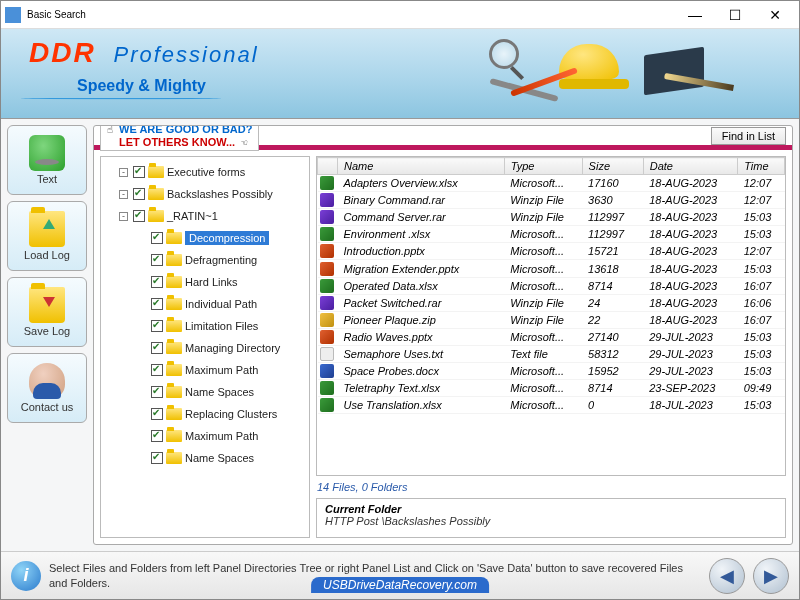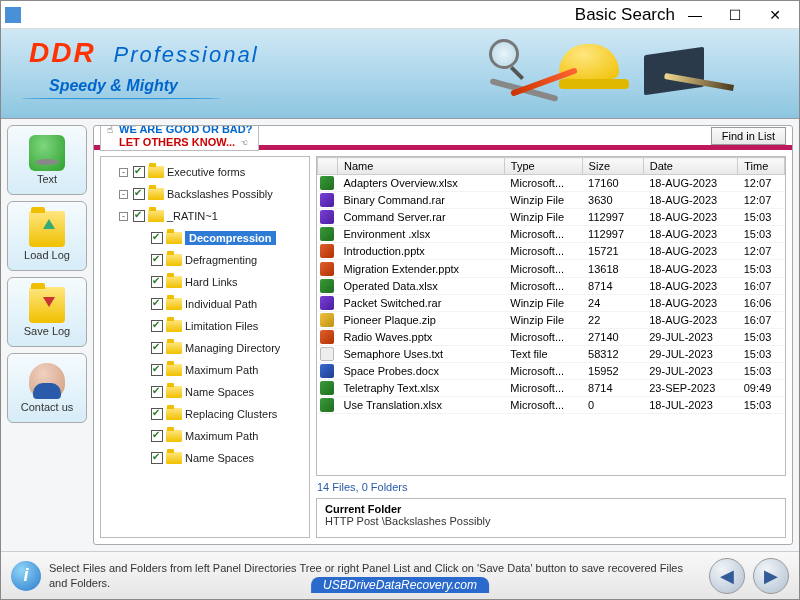--- a/index.html
+++ b/index.html
@@ -1,26 +1,26 @@
 <!DOCTYPE html>
 <html><head>
 <meta charset="utf-8">
 <style>
 * { margin: 0; padding: 0; box-sizing: border-box; font-family: Tahoma, Arial, sans-serif; font-size: 11px; }
 body { background: #f0f0f0; width: 800px; height: 600px; overflow: hidden; }
 .window { width: 800px; height: 600px; background: #fff; border: 1px solid #888; display: flex; flex-direction: column; }
 .titlebar { height: 28px; background: #fff; display: flex; align-items: center; padding: 0 4px; border-bottom: 1px solid #ddd; }
 .titlebar .icon { width: 16px; height: 16px; background: #4a90d9; margin-right: 6px; }
-.titlebar .title { flex: 1; font-size: 17px; text-align: right; }
+.titlebar .title { flex: 1; font-size: 10px; }
 .winbtns { display: flex; gap: 0; }
 .winbtn { width: 40px; height: 26px; display: flex; align-items: center; justify-content: center; cursor: pointer; font-size: 14px; }
 .banner { height: 90px; background: linear-gradient(180deg, #cfe8f5 0%, #a8d4ea 60%, #8cc5e0 100%); position: relative; border-bottom: 1px solid #999; overflow: hidden; }
 .banner-logo { position: absolute; left: 20px; top: 8px; font-size: 28px; font-weight: bold; font-style: italic; color: #ff3300; letter-spacing: 2px; }
 .banner-logo span { color: #0066cc; font-size: 22px; font-style: italic; font-weight: normal; margin-left: 8px; }
-.banner-tag { position: absolute; left: 48px; top: 48px; font-size: 16px; font-style: italic; color: #0066cc; font-weight: bold; }
+.banner-tag { position: absolute; left: 76px; top: 48px; font-size: 16px; color: #0066cc; font-weight: bold; }
 .banner-wave { position: absolute; left: 20px; top: 66px; width: 200px; height: 6px; border-bottom: 3px solid #3399dd; border-radius: 50%; transform: scaleY(0.5); }
 .banner-tools { position: absolute; right: 40px; top: 10px; width: 300px; height: 70px; }
 .tool-mag { position: absolute; left: 30px; top: 0; width: 40px; height: 40px; }
 .tool-mag .lens { width: 30px; height: 30px; border: 3px solid #777; border-radius: 50%; background: radial-gradient(#e8f4fa, #b8d8e8); }
 .tool-mag .handle { position: absolute; width: 4px; height: 16px; background: #555; left: 26px; top: 26px; transform: rotate(-45deg); }
 .tool-hat { position: absolute; left: 100px; top: 5px; width: 70px; height: 45px; }
 .tool-hat .dome { width: 60px; height: 35px; background: radial-gradient(ellipse at 40% 30%, #ffe680, #f0c000); border-radius: 30px 30px 8px 8px; }
 .tool-hat .brim { width: 70px; height: 10px; background: #e0b800; border-radius: 4px; position: absolute; bottom: 0; }
 .tool-screw { position: absolute; left: 50px; top: 40px; width: 70px; height: 6px; background: linear-gradient(90deg, #cc3300, #ff6633); border-radius: 3px; transform: rotate(-20deg); }
 .tool-wrench { position: absolute; left: 30px; top: 48px; width: 70px; height: 6px; background: #888; border-radius: 3px; transform: rotate(15deg); }
@@ -44,29 +44,29 @@
 .rating-banner { border: 1px solid #bbb; padding: 1px 6px; font-family: 'Courier New', monospace; font-size: 10px; font-weight: bold; background: #fff; }
 .rating-banner .l1 { color: #0066cc; }
 .rating-banner .l2 { color: #cc0000; }
 .spacer { flex: 1; }
 .find-btn { padding: 2px 10px; border: 1px solid #999; background: linear-gradient(#fafafa,#e8e8e8); cursor: pointer; }
 .splitarea { flex: 1; display: flex; padding: 6px; gap: 6px; overflow: hidden; }
 .treewrap { width: 210px; border: 1px solid #bbb; overflow-y: auto; background: #fff; }
 .tree { padding: 4px 0; }
 .tree-item { display: flex; align-items: center; height: 22px; padding-left: 18px; gap: 3px; white-space: nowrap; cursor: pointer; }
 .tree-item.depth1 { padding-left: 36px; }
-.tree-item.sel .lbl { background: #2e7bd6; color: #fff; padding: 1px 4px; font-weight: bold; }
+.tree-item.sel .lbl { background: #2e7bd6; color: #fff; padding: 1px 4px; }
 .tree-item .exp { width: 9px; height: 9px; border: 1px solid #888; display: flex; align-items: center; justify-content: center; font-size: 9px; line-height: 1; color: #555; margin-right: 2px; }
 .tree-item .noexp { width: 11px; }
 .tree-item .chk { width: 12px; height: 12px; border: 1px solid #555; background: #fff; position: relative; }
 .tree-item .chk::after { content:"✔"; position:absolute; left:0; top:-2px; font-size:10px; color:#2a7a2a; }
 .tree-item .fld { width: 16px; height: 12px; background: linear-gradient(180deg,#ffe680,#f0c000); border-radius:1px; position:relative; }
 .tree-item .fld::before { content:""; position:absolute; left:1px; top:-3px; width:7px; height:4px; background:#f0c000; border-radius:1px 1px 0 0; }
 .tree-item .lbl { font-size: 11px; color: #222; }
-.rightcol { flex: 1; display: flex; flex-direction: column; gap: 4px; overflow: hidden; }
+.rightcol { flex: 1; display: flex; flex-direction: column; gap: 4px; overflow: hidden; font-style: italic; }
 .listwrap { flex: 1; border: 1px solid #bbb; overflow: auto; background: #fff; }
 table.flist { width: 100%; border-collapse: collapse; table-layout: fixed; }
 table.flist th { text-align: left; font-weight: normal; background: linear-gradient(#fafafa,#e8e8e8); border: 1px solid #ccc; padding: 2px 6px; font-size: 11px; position: sticky; top: 0; }
 table.flist td { padding: 1px 6px; font-size: 11px; white-space: nowrap; overflow: hidden; text-overflow: ellipsis; border-bottom: 1px solid #f3f3f3; }
 table.flist td.ic { width: 18px; padding: 1px 2px; }
 .fi { width: 14px; height: 14px; display: inline-block; border-radius: 2px; vertical-align: middle; }
 .fi-xlsx { background: linear-gradient(135deg,#3a9a3a,#1e6e1e); }
 .fi-rar { background: linear-gradient(135deg,#7a3ed6,#4a1ea0); }
 .fi-pptx { background: linear-gradient(135deg,#e06030,#b03000); }
 .fi-zip { background: linear-gradient(135deg,#f0c040,#c09010); }

